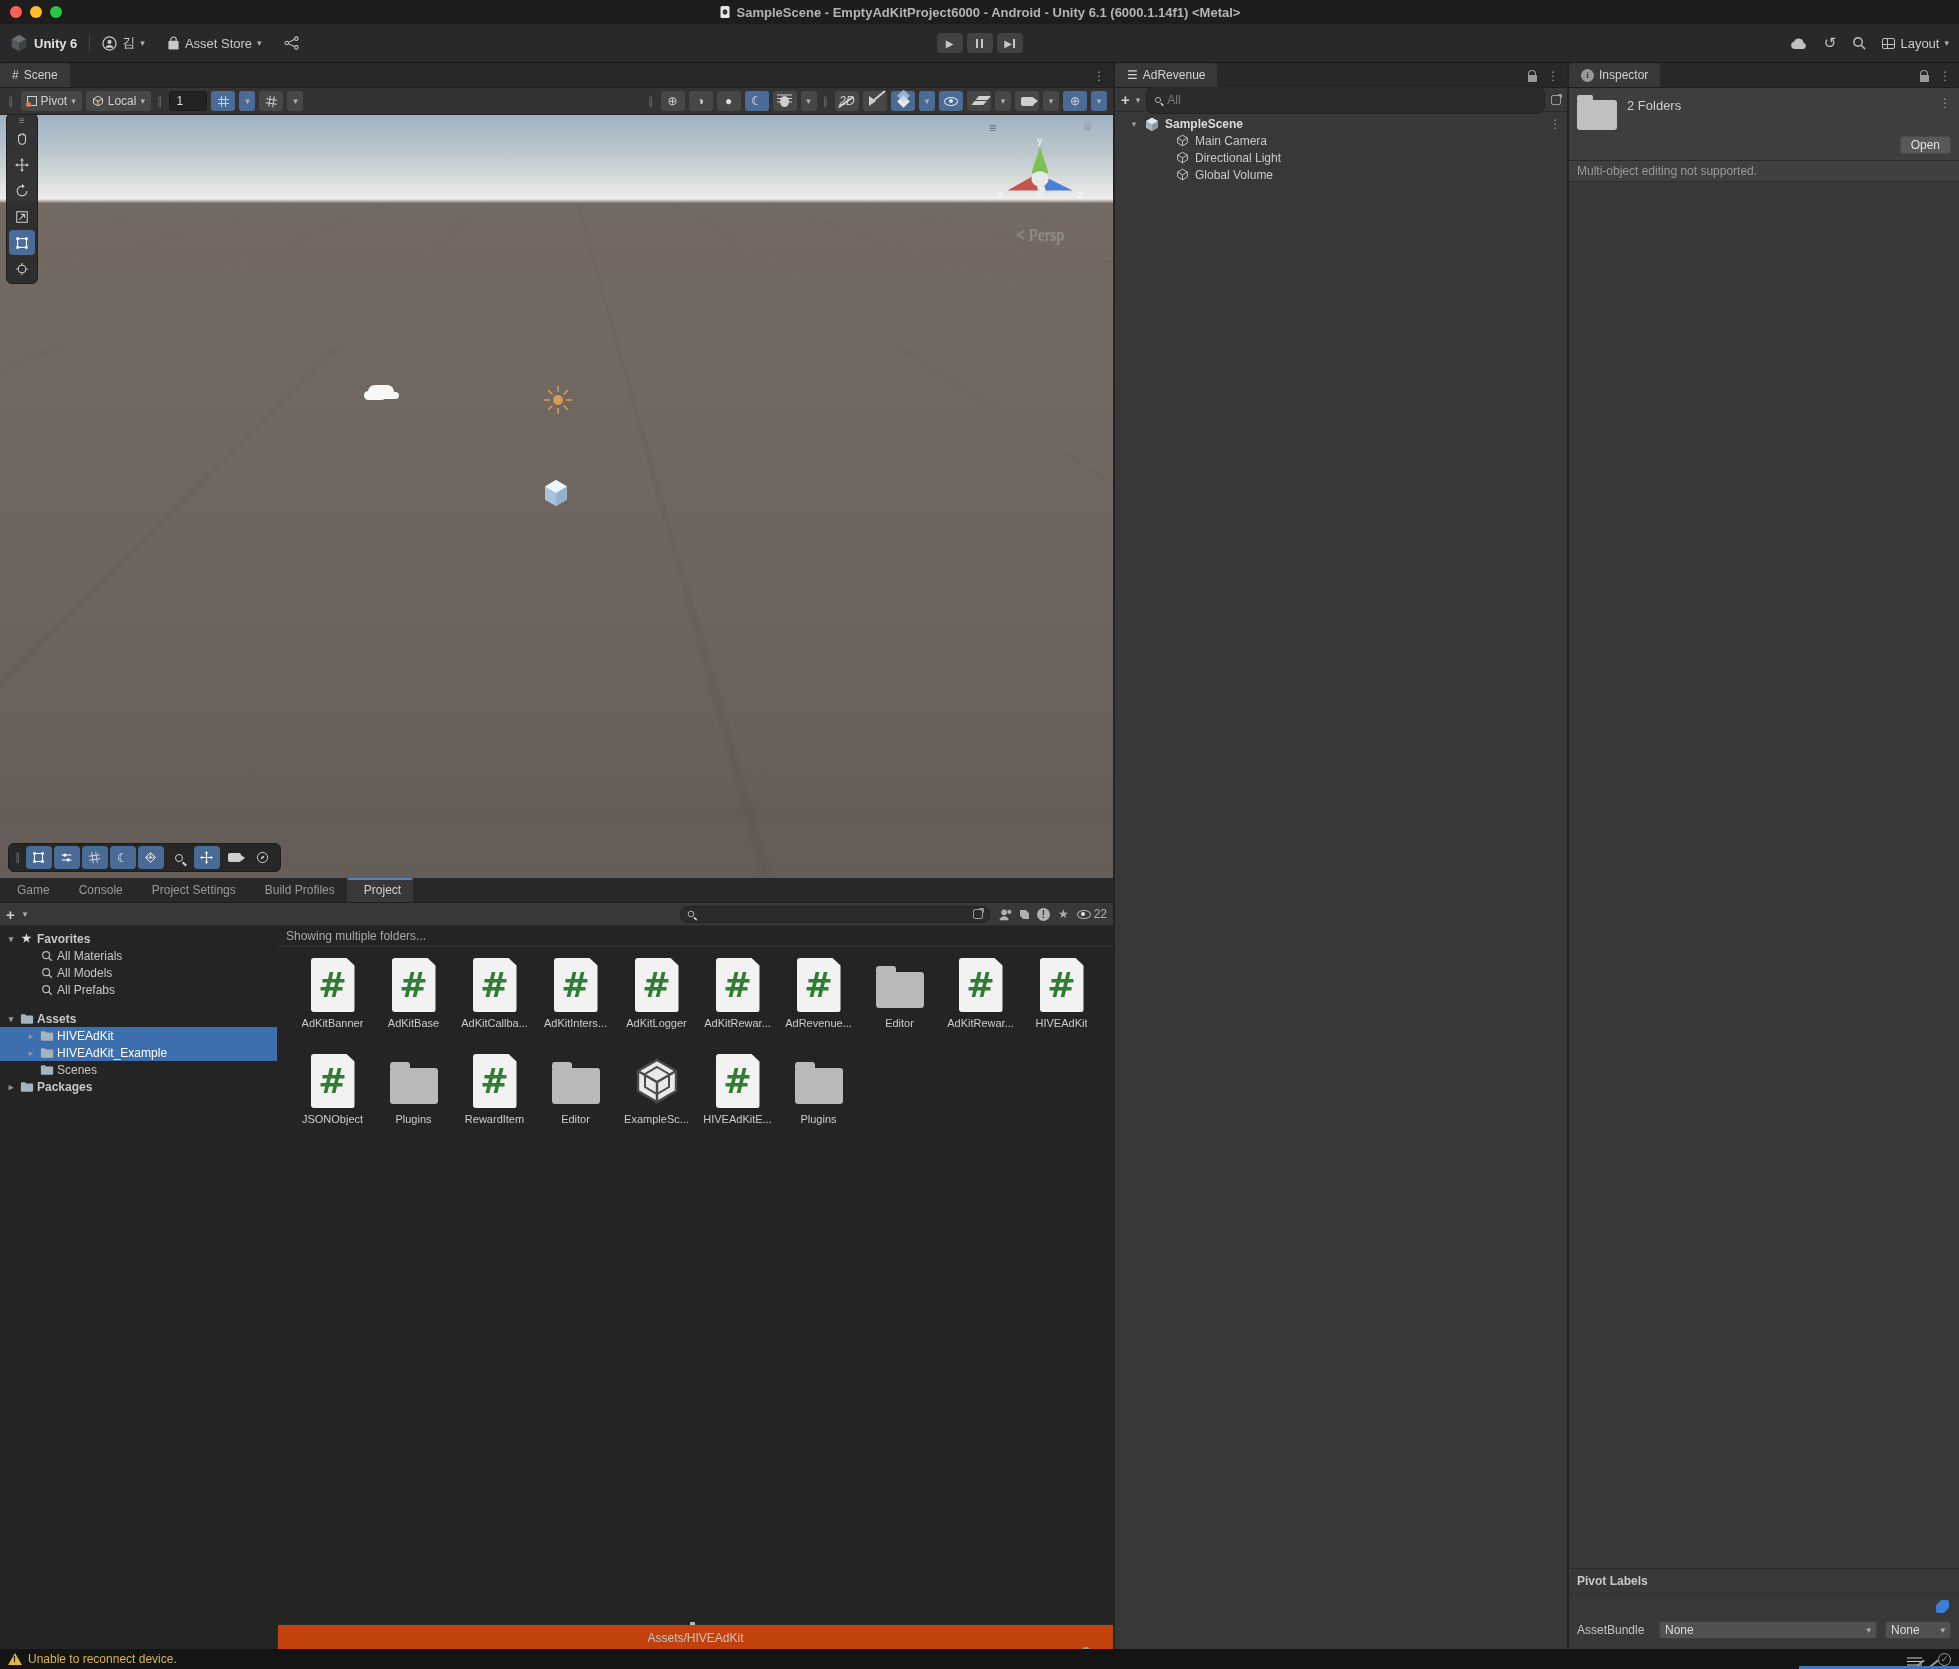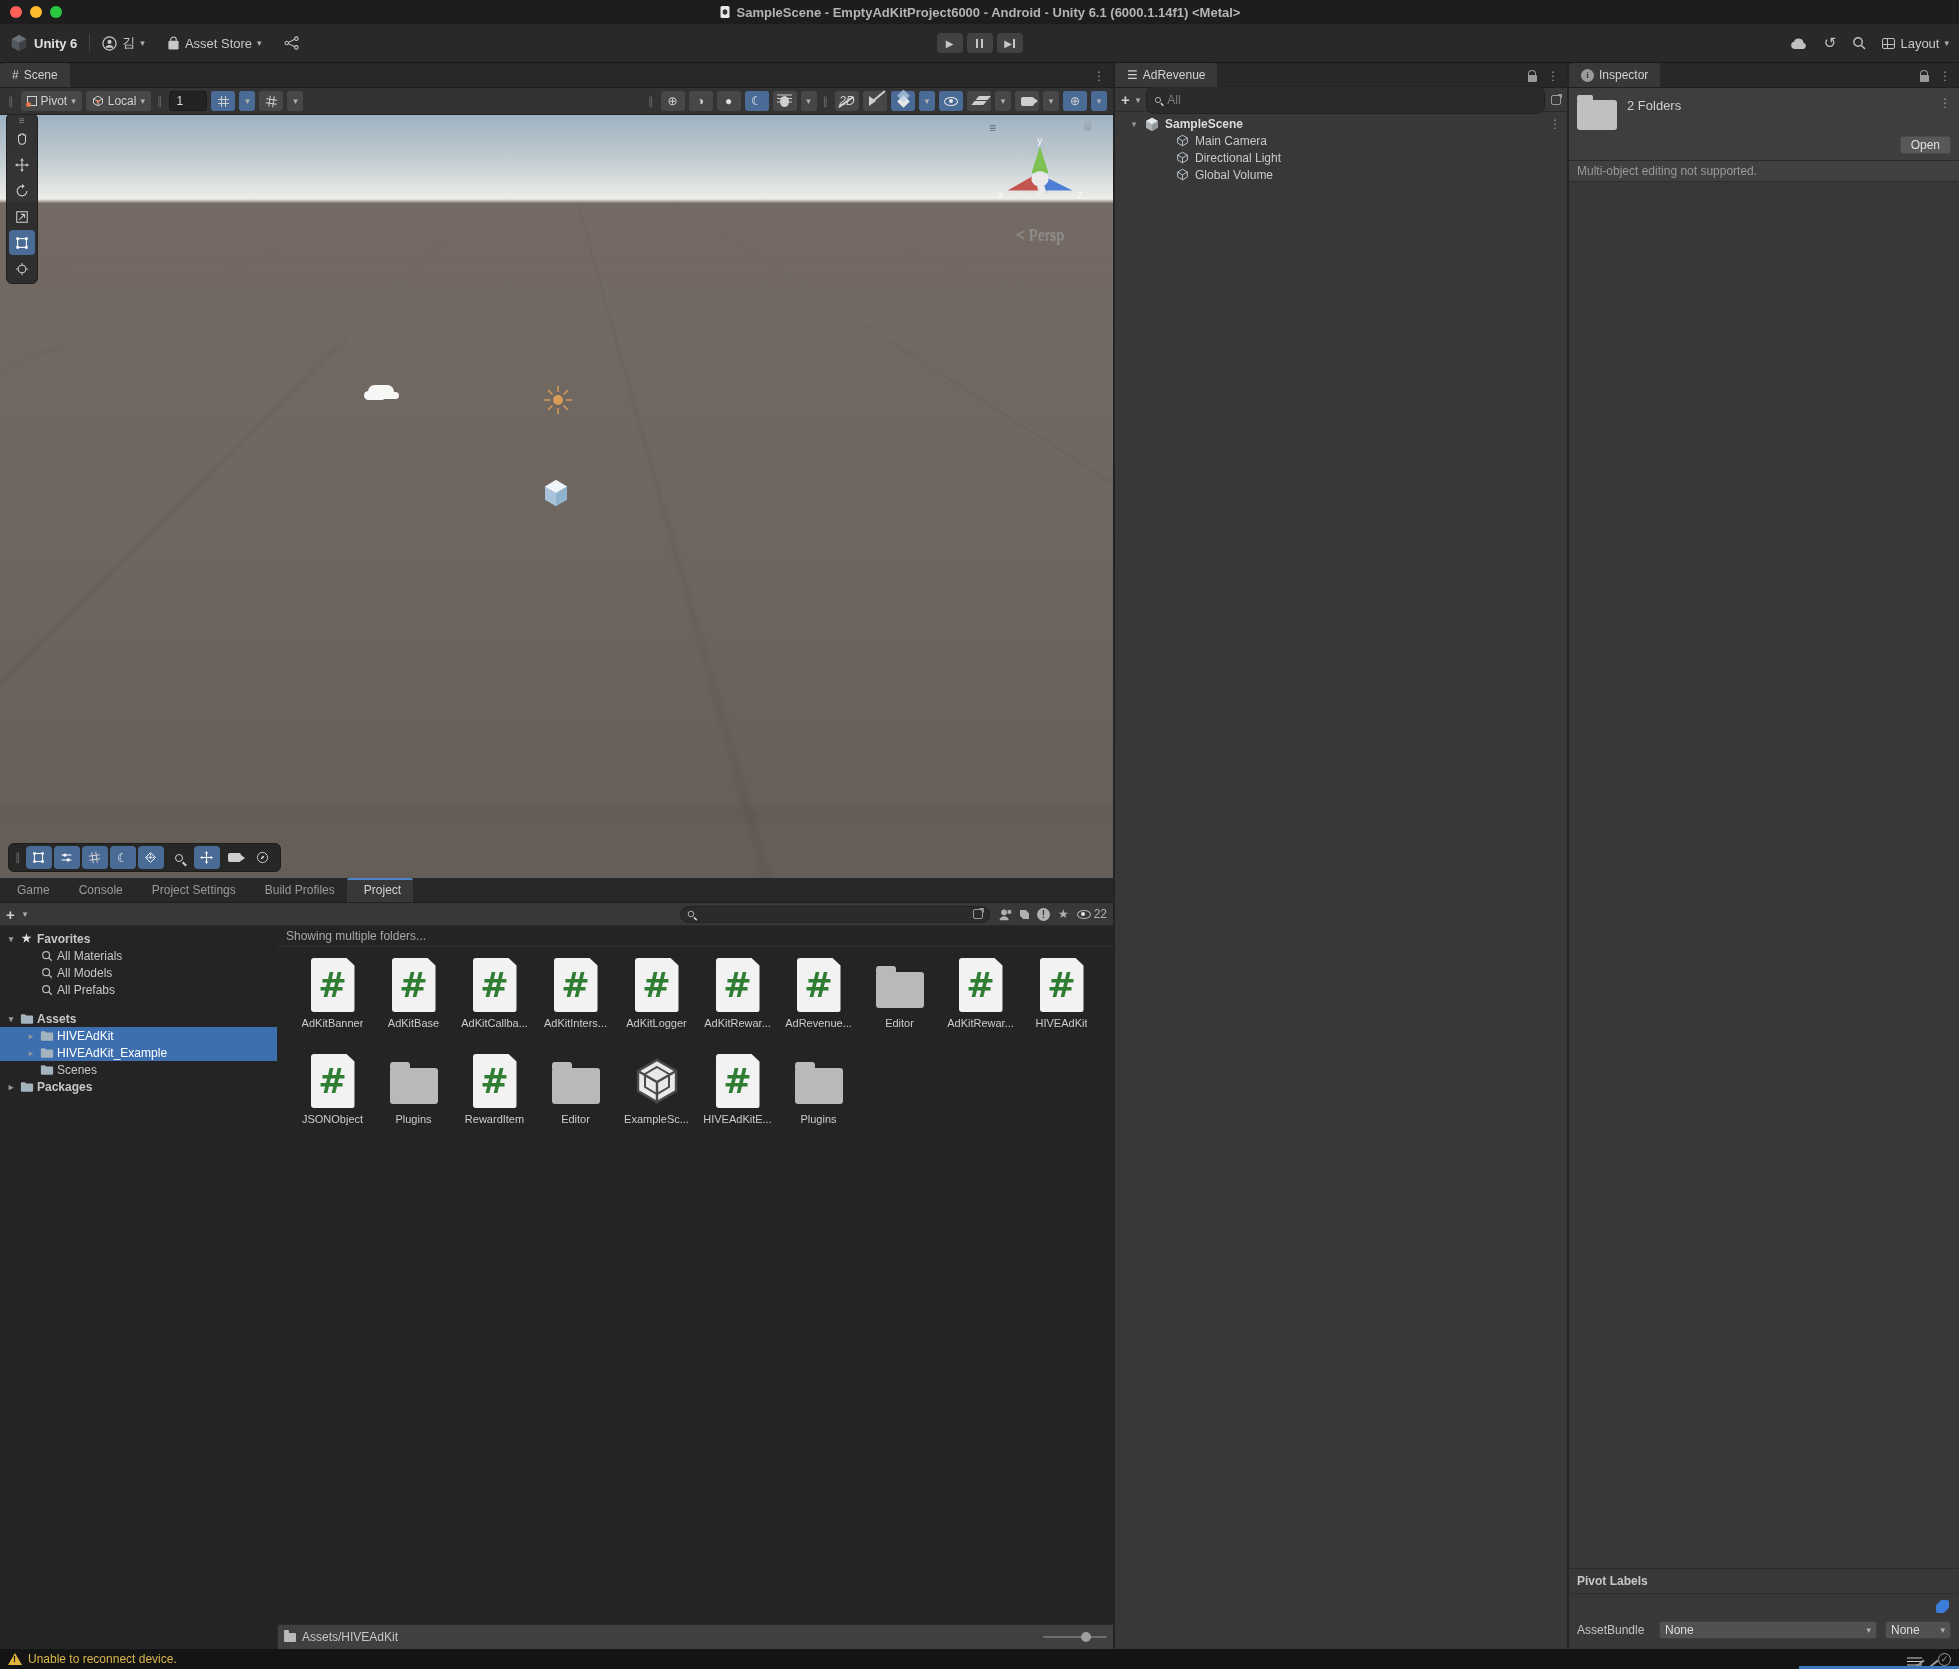--- a/index.html
+++ b/index.html
@@ -130,21 +130,21 @@
   .asset { width:81px; height:92px; display:flex; flex-direction:column; align-items:center; margin-bottom:4px; }
   .thumb { width:48px; height:56px; position:relative; display:flex; align-items:center; justify-content:center; }
   .thumb .page { display:none; width:44px; height:54px; background:#f2f2f2; border-radius:3px; clip-path:polygon(0 0, 82% 0, 100% 14%, 100% 100%, 0 100%); align-items:center; justify-content:center; color:#2e7d32; font-weight:bold; font-size:34px; font-family:"DejaVu Sans", sans-serif; }
   .asset.script .page { display:flex; }
   .thumb .bigfolder { display:none; width:48px; height:36px; background:#b9b9b9; border-radius:3px; position:relative; margin-top:10px; }
   .thumb .bigfolder::before { content:""; position:absolute; top:-6px; left:0; width:20px; height:7px; background:#b9b9b9; border-radius:3px 3px 0 0; }
   .asset.folder .bigfolder { display:block; }
   .thumb svg.i-ucube { display:none; }
   .asset.scene svg.i-ucube { display:block; }
   .alabel { margin-top:4px; color:#cccccc; font-size:11px; white-space:nowrap; max-width:80px; overflow:hidden; }
-  .pathbar { height:25px; background:#404040; border-top:1px solid #2a2a2a; display:flex; align-items:center; padding:0 6px; gap:6px; color:#c6c6c6; }
+  .pathbar { height:25px; background:#c2410c; border-top:1px solid #2a2a2a; display:flex; align-items:center; padding:0 6px; gap:6px; color:#c6c6c6;flex-direction:column; }
   .minifolder { width:12px; height:9px; background:#b9b9b9; border-radius:1px; position:relative; }
   .minifolder::before { content:""; position:absolute; top:-3px; left:0; width:5px; height:3px; background:#b9b9b9; border-radius:1px 1px 0 0; }
   .zoom-slider { margin-left:auto; width:64px; height:2px; background:#6d6d6d; border-radius:1px; position:relative; }
   .zoom-knob { position:absolute; left:60%; top:-4px; width:10px; height:10px; border-radius:50%; background:#9e9e9e; }
 
   
   .hier-toolbar { height:24px; background:#383838; border-bottom:1px solid #2a2a2a; display:flex; align-items:center; gap:6px; padding:0 6px; }
   .hsearch { flex:1; height:28px; background:#2b2b2b; border:1px solid #222; border-radius:8px; display:flex; align-items:center; gap:5px; padding:0 7px; color:#7d7d7d; }
   .hrow { height:17px; display:flex; align-items:center; gap:5px; padding-right:6px; color:#c8c8c8; }
   .hrow.lv0 { padding-left:14px; }

